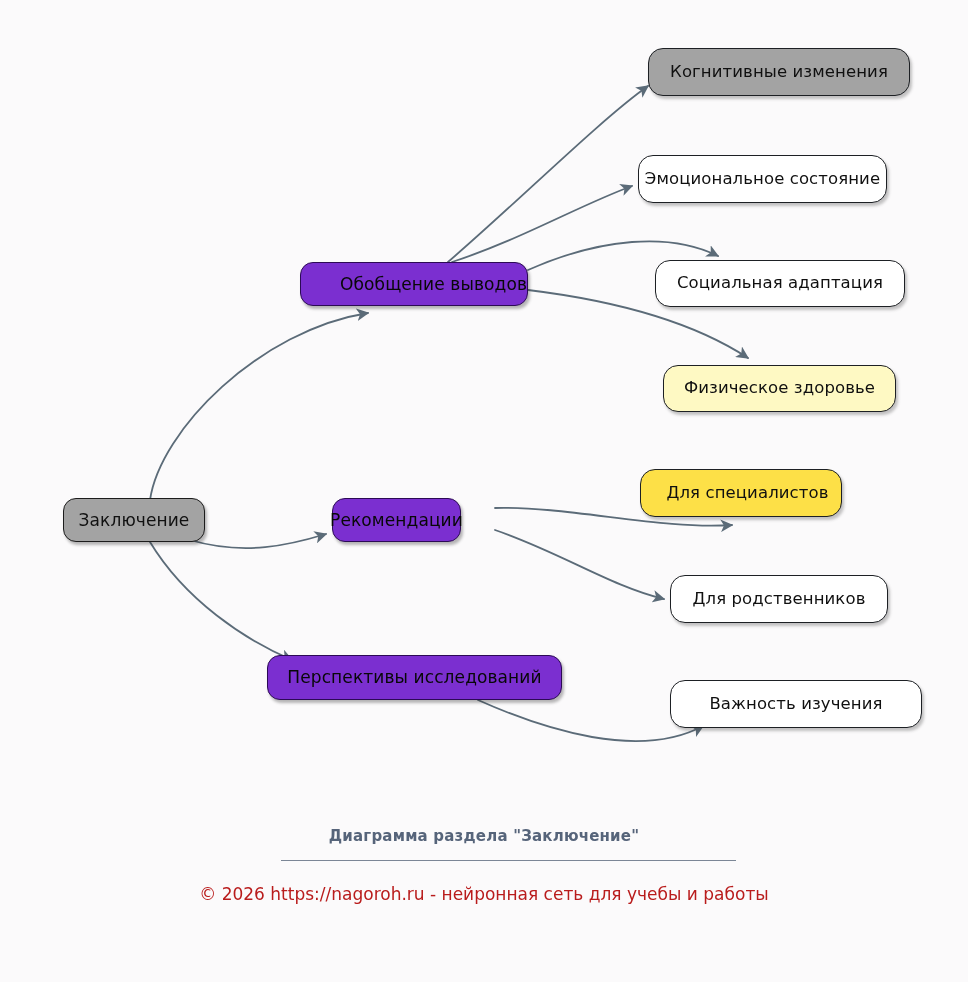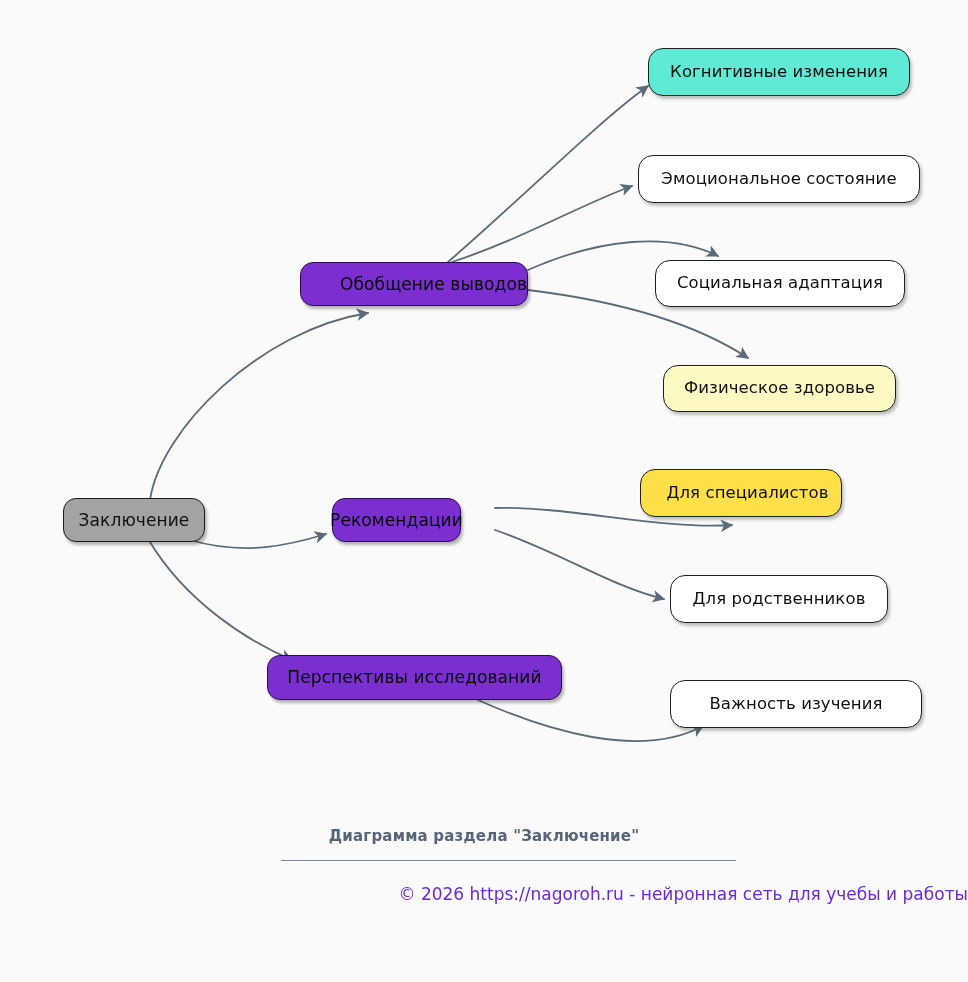--- a/index.html
+++ b/index.html
@@ -76,23 +76,23 @@
     top: 860px;
     width: 455px;
     height: 0;
     border-top: 1.3px solid #7b8696;
   }
   #copyright {
     position: absolute;
     left: 0;
     top: 884px;
     width: 968px;
-    text-align: right;
+    text-align: center;
     font-size: 17px;
-    color: #6d28d9;
+    color: #b91c1c;
   }
 </style>
 </head>
 <body>
 
 <div id="page">
 
   <svg id="edge-layer" viewBox="0 0 968 982" xmlns="http://www.w3.org/2000/svg">
     <defs>
       <marker id="arrowhead" viewBox="0 0 10 10" refX="9" refY="5" markerWidth="7" markerHeight="7" orient="auto-start-reverse">
@@ -120,24 +120,24 @@
   <div class="node branch" style="left: 300px; top: 262px; width: 228px; height: 44px; background: rgb(123, 47, 208); justify-content: flex-end;">
     <span class="node-label">Обобщение выводов</span>
   </div>
   <div class="node branch" style="left: 332px; top: 498px; width: 129px; height: 44px; background: rgb(123, 47, 208);">
     <span class="node-label">Рекомендации</span>
   </div>
   <div class="node branch" style="left: 267px; top: 655px; width: 295px; height: 45px; background: rgb(123, 47, 208);">
     <span class="node-label">Перспективы исследований</span>
   </div>
 
-  <div class="node leaf" style="left: 648px; top: 48px; width: 262px; height: 48px; background: #5eead4;">
+  <div class="node leaf" style="left: 648px; top: 48px; width: 262px; height: 48px; background: #a3a3a3;">
     <span class="node-label">Когнитивные изменения</span>
   </div>
-  <div class="node leaf" style="left: 638px; top: 155px; width: 282px; height: 48px; background: rgb(255, 255, 255);">
+  <div class="node leaf" style="left: 638px; top: 155px; width: 249px; height: 48px; background: rgb(255, 255, 255);">
     <span class="node-label">Эмоциональное состояние</span>
   </div>
   <div class="node leaf" style="left: 655px; top: 260px; width: 250px; height: 47px; background: rgb(255, 255, 255);">
     <span class="node-label">Социальная адаптация</span>
   </div>
   <div class="node leaf" style="left: 663px; top: 365px; width: 233px; height: 47px; background: #fef9c3;">
     <span class="node-label">Физическое здоровье</span>
   </div>
   <div class="node leaf" style="left: 640px; top: 469px; width: 202px; height: 48px; background: #fde047; padding-left: 13px;">
     <span class="node-label">Для специалистов</span>

